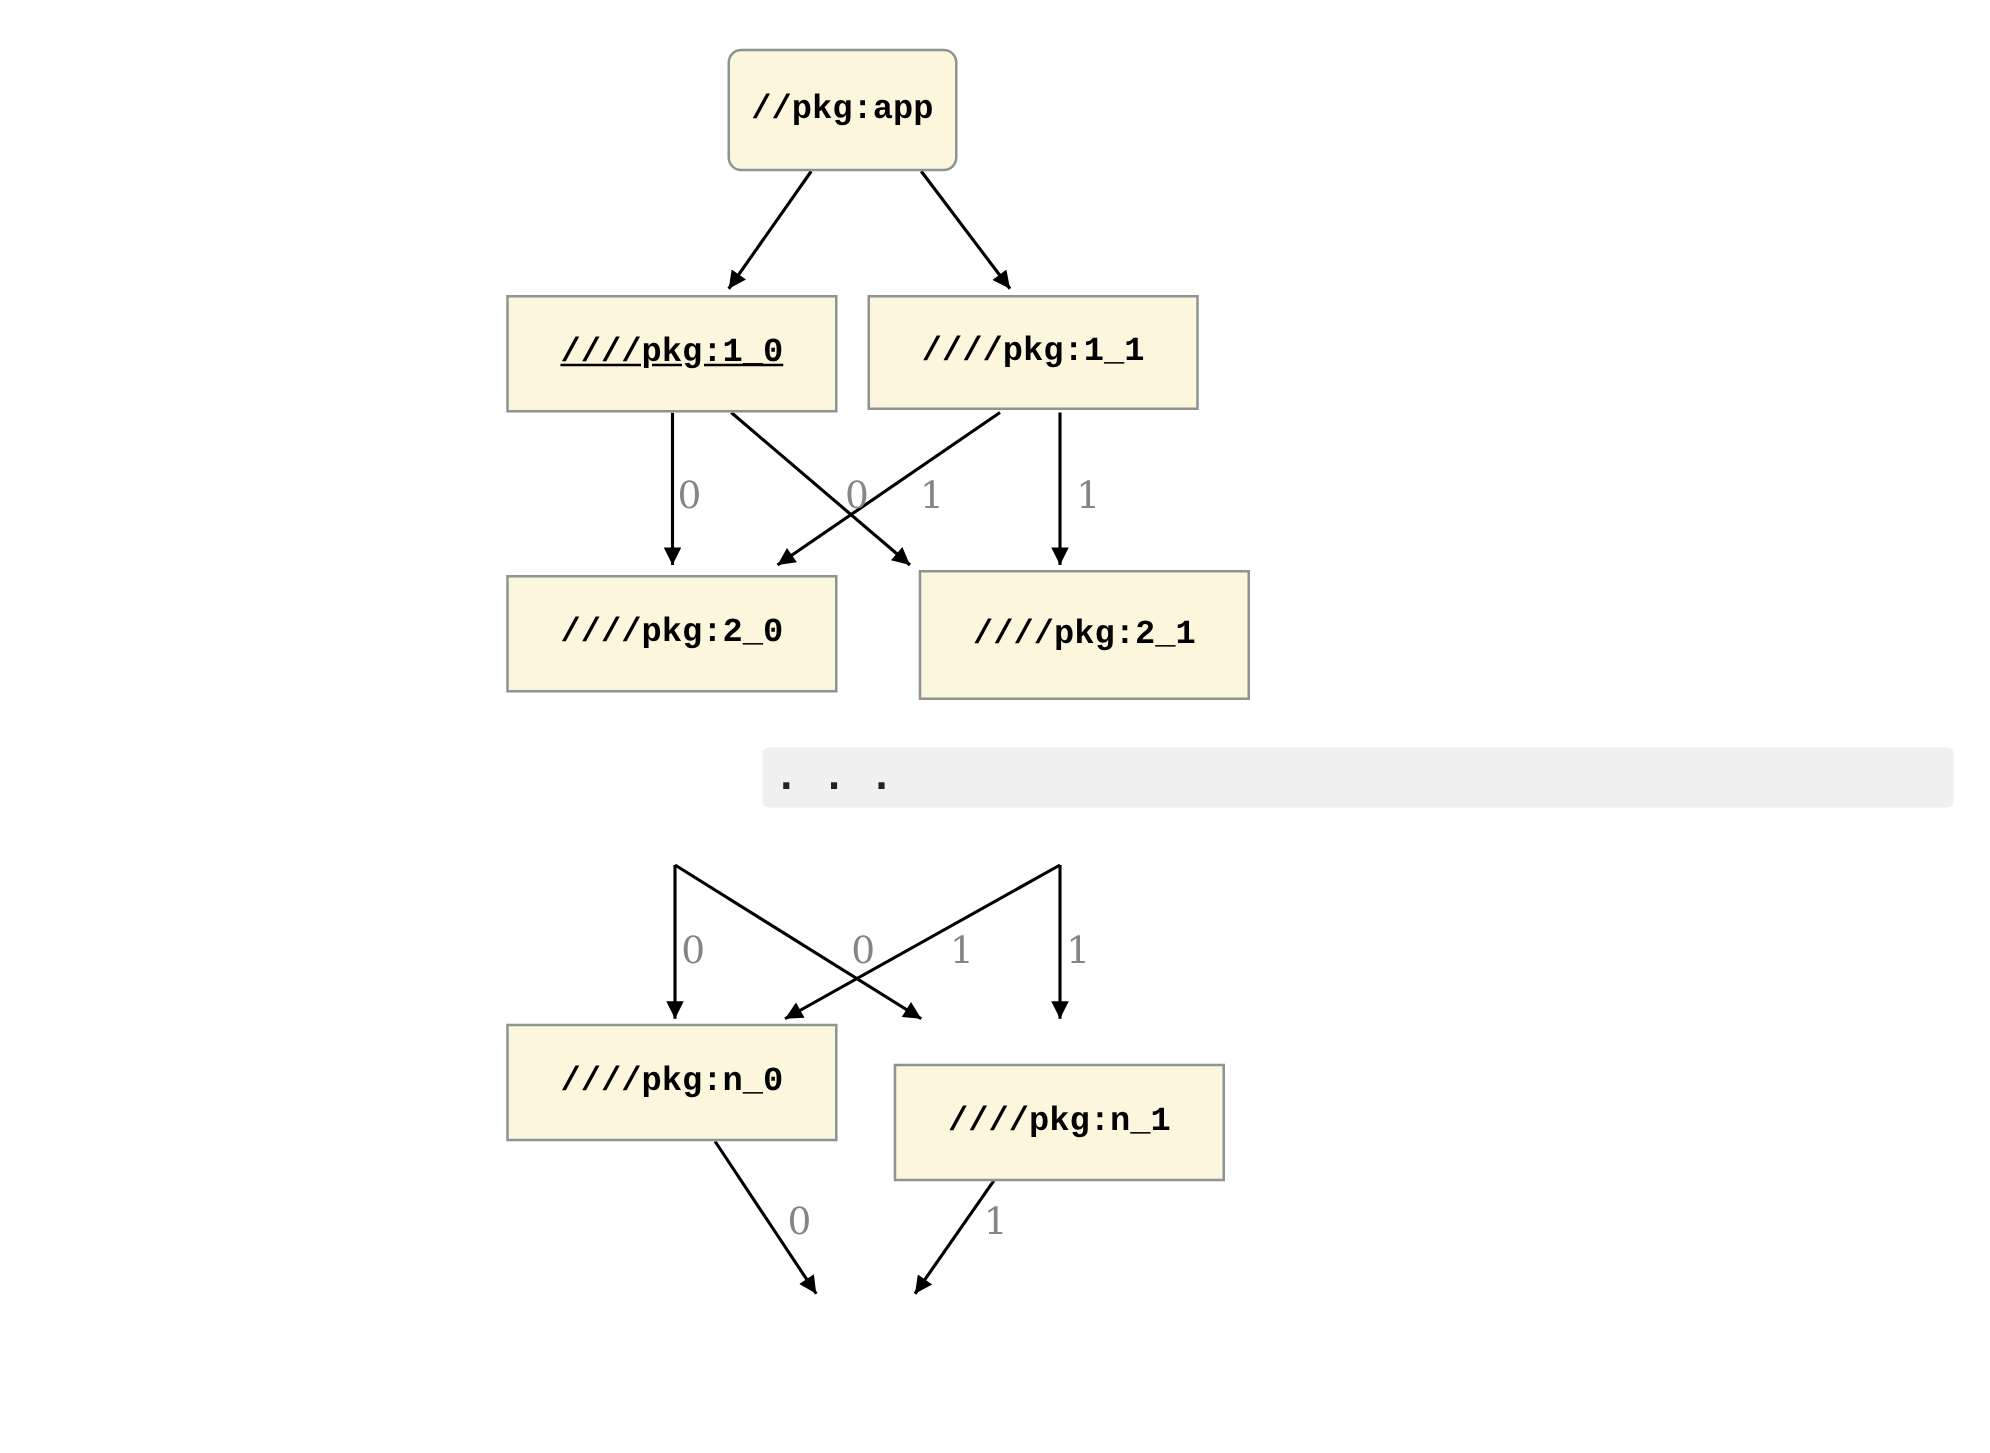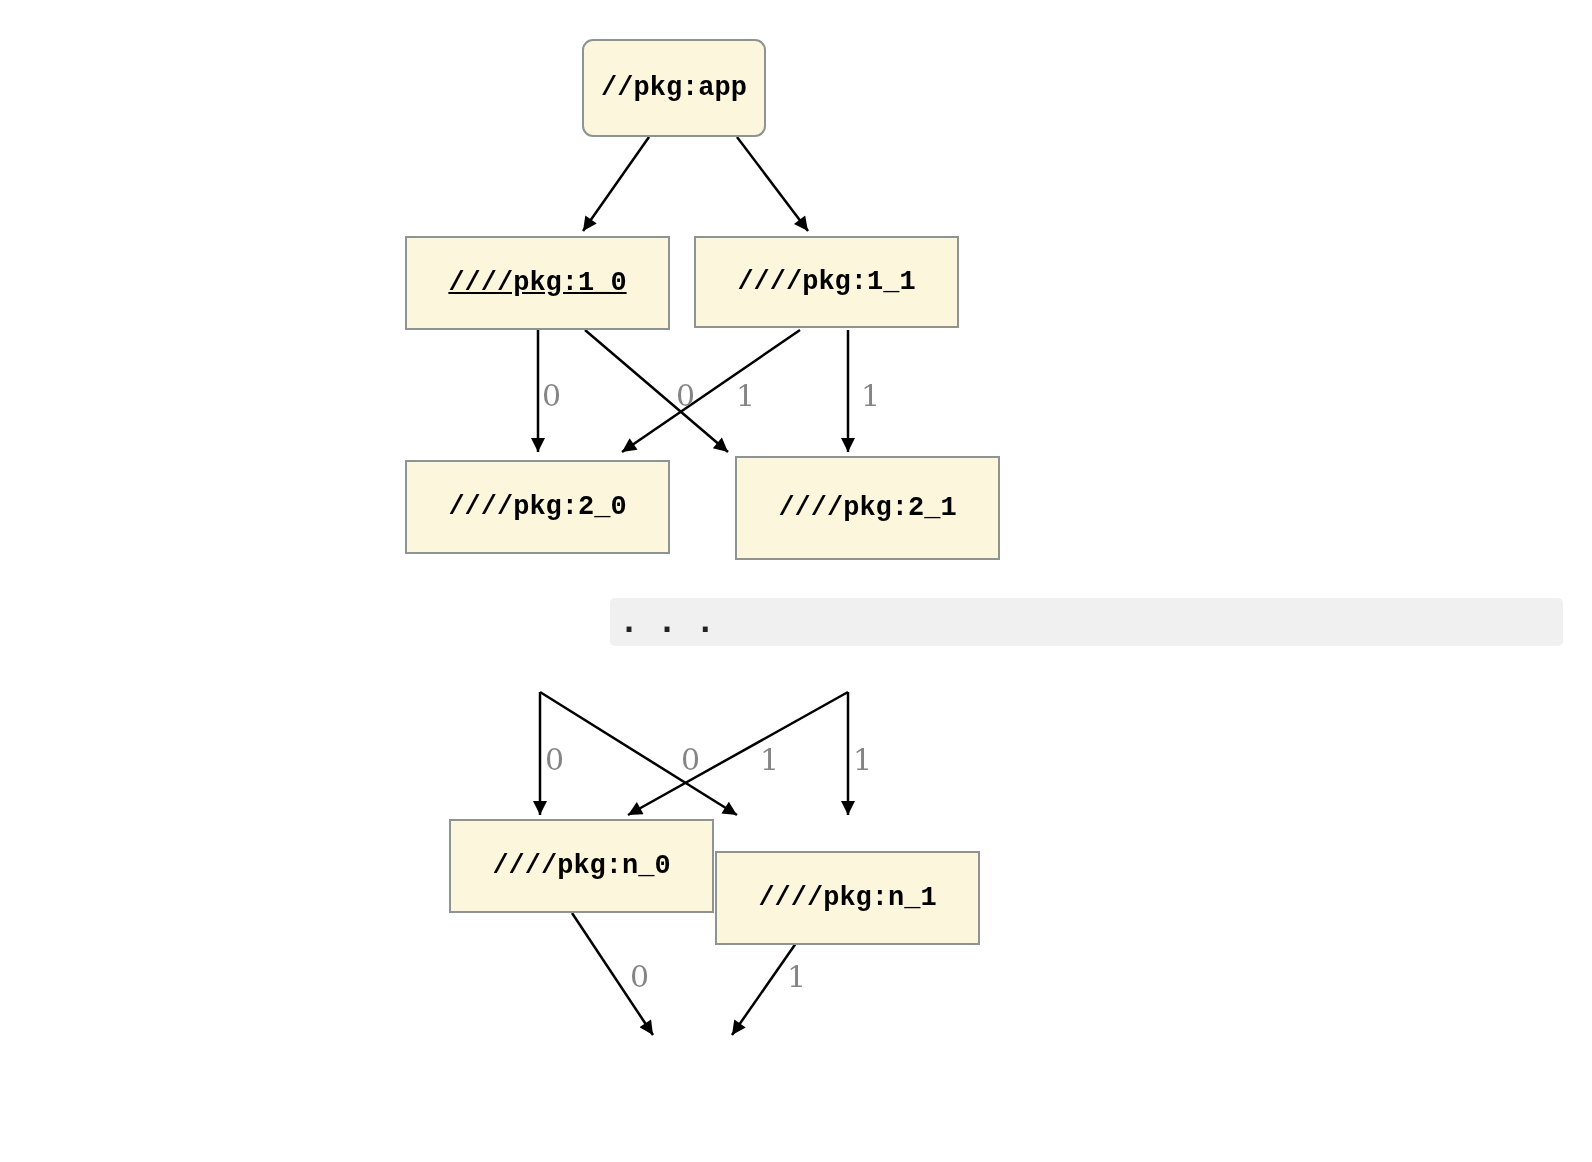--- a/index.html
+++ b/index.html
@@ -119,17 +119,17 @@
   <div class="node" style="left:405px; top:236px; width:265px; height:94px;text-decoration:underline;">////pkg:1_0</div>
   <div class="node" style="left:694px; top:236px; width:265px; height:92px;">////pkg:1_1</div>
 
   <div class="node" style="left:405px; top:460px; width:265px; height:94px;">////pkg:2_0</div>
   <div class="node" style="left:715px; top:456px; width:265px; height:104px;margin-left:20px;">////pkg:2_1</div>
 
   <div class="ellipsis-bar">
     <span class="ellipsis-dots">. . .</span>
   </div>
 
-  <div class="node" style="left:405px; top:819px; width:265px; height:94px;margin-left:44px;">////pkg:n_0</div>
+  <div class="node" style="left:405px; top:819px; width:265px; height:94px;">////pkg:n_0</div>
   <div class="node" style="left:715px; top:851px; width:265px; height:94px;">////pkg:n_1</div>
 
 
 </div>
 
 </body></html>

